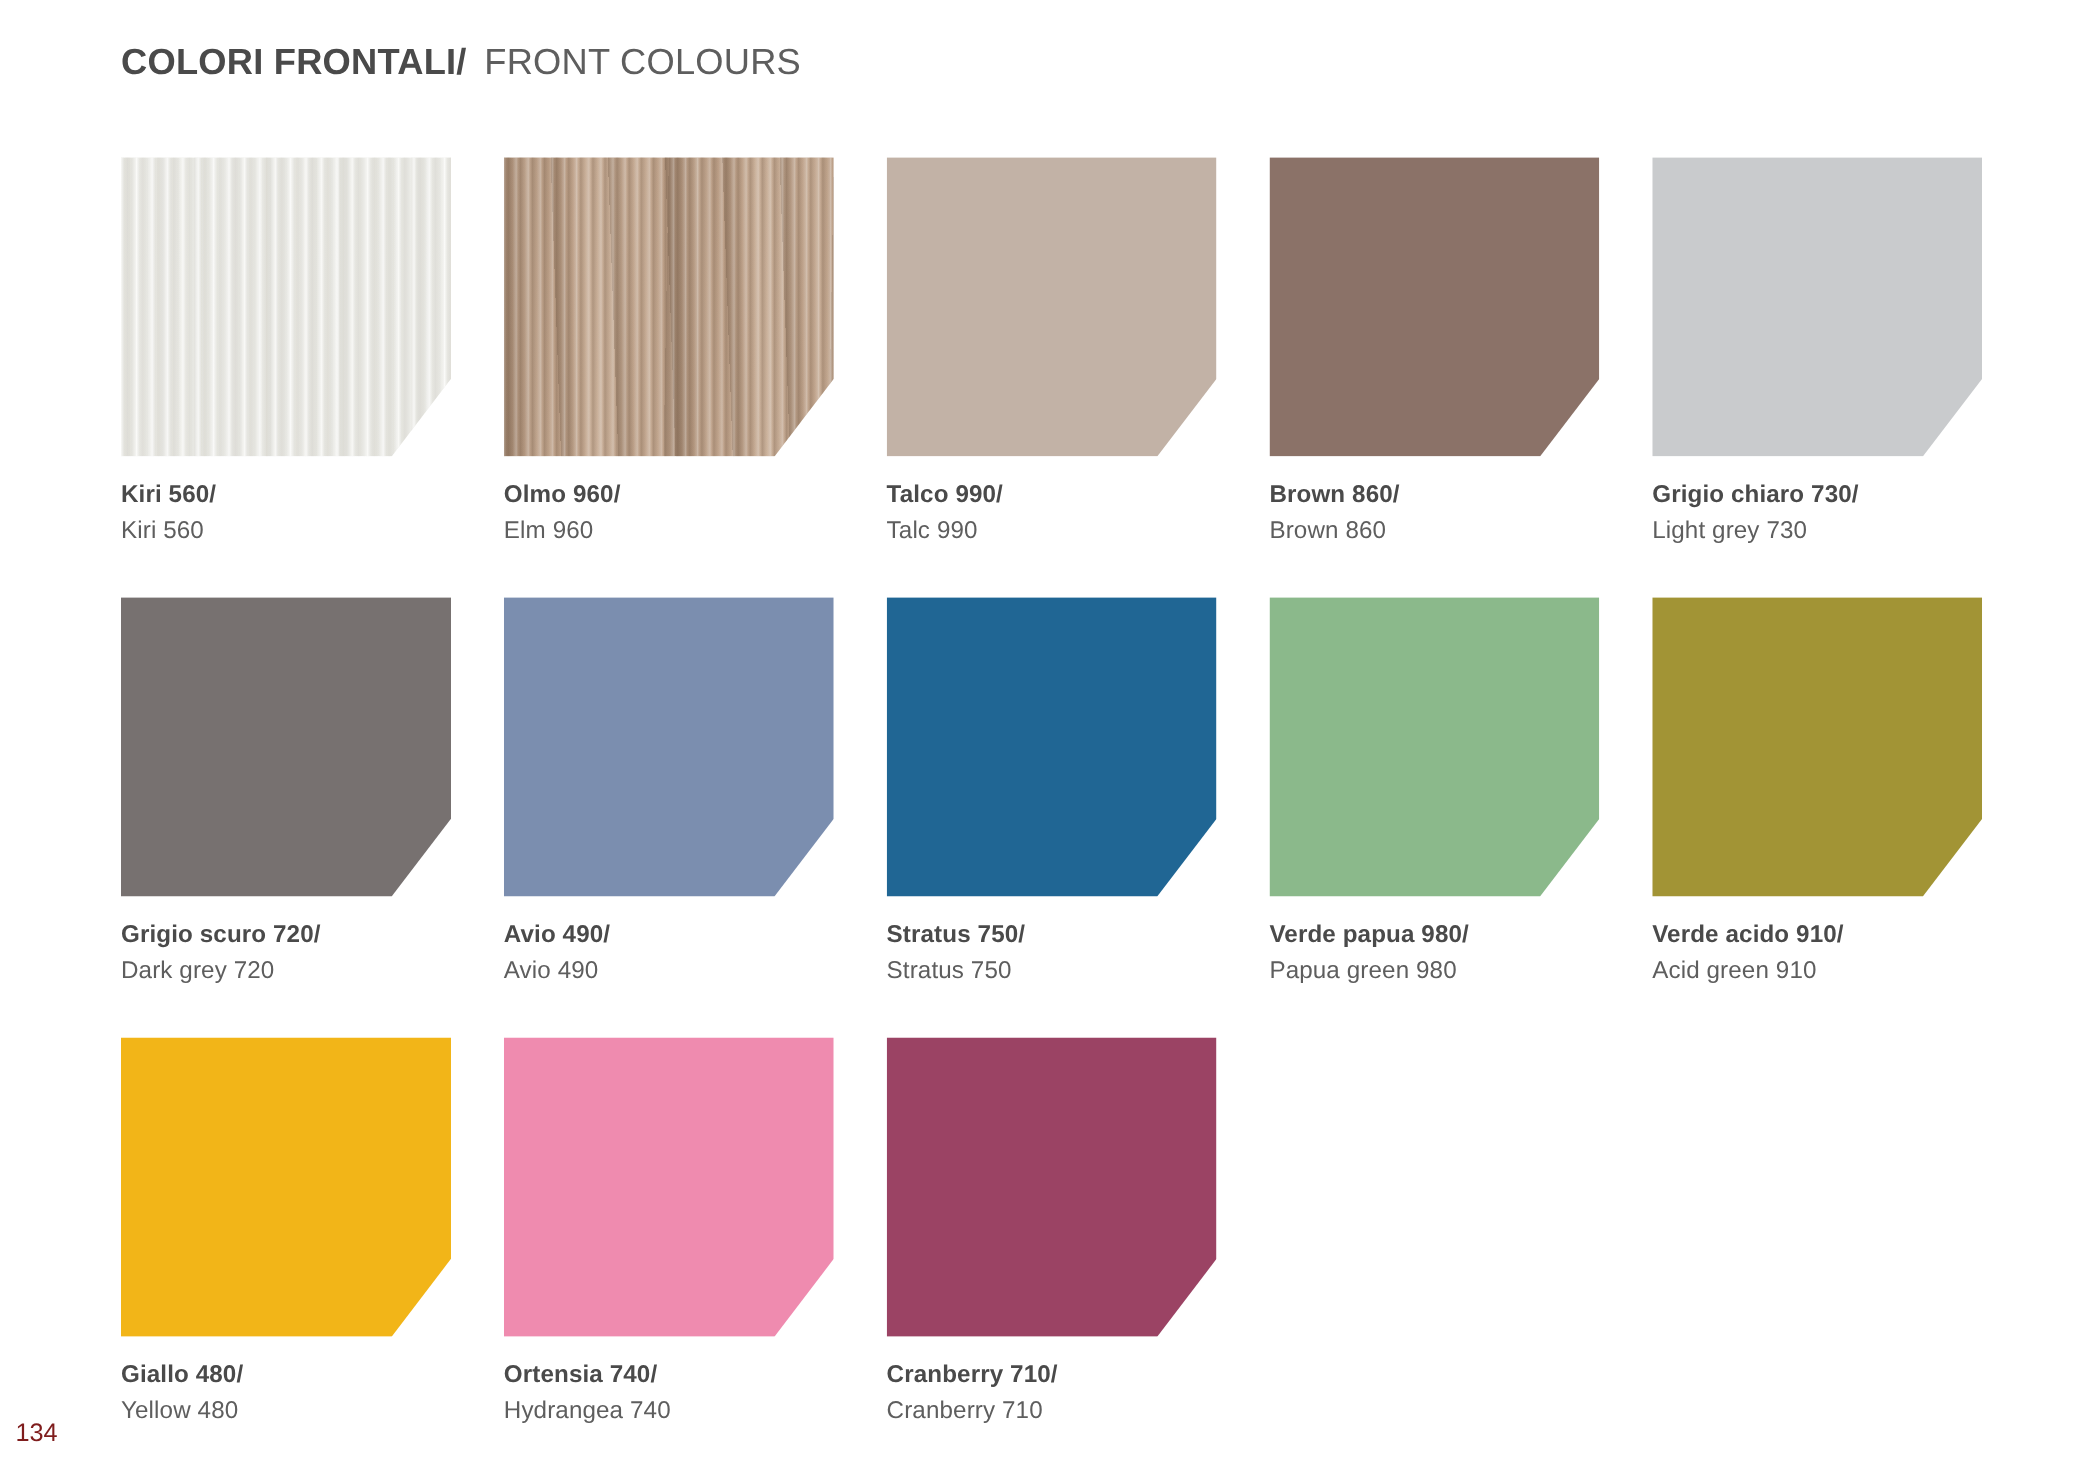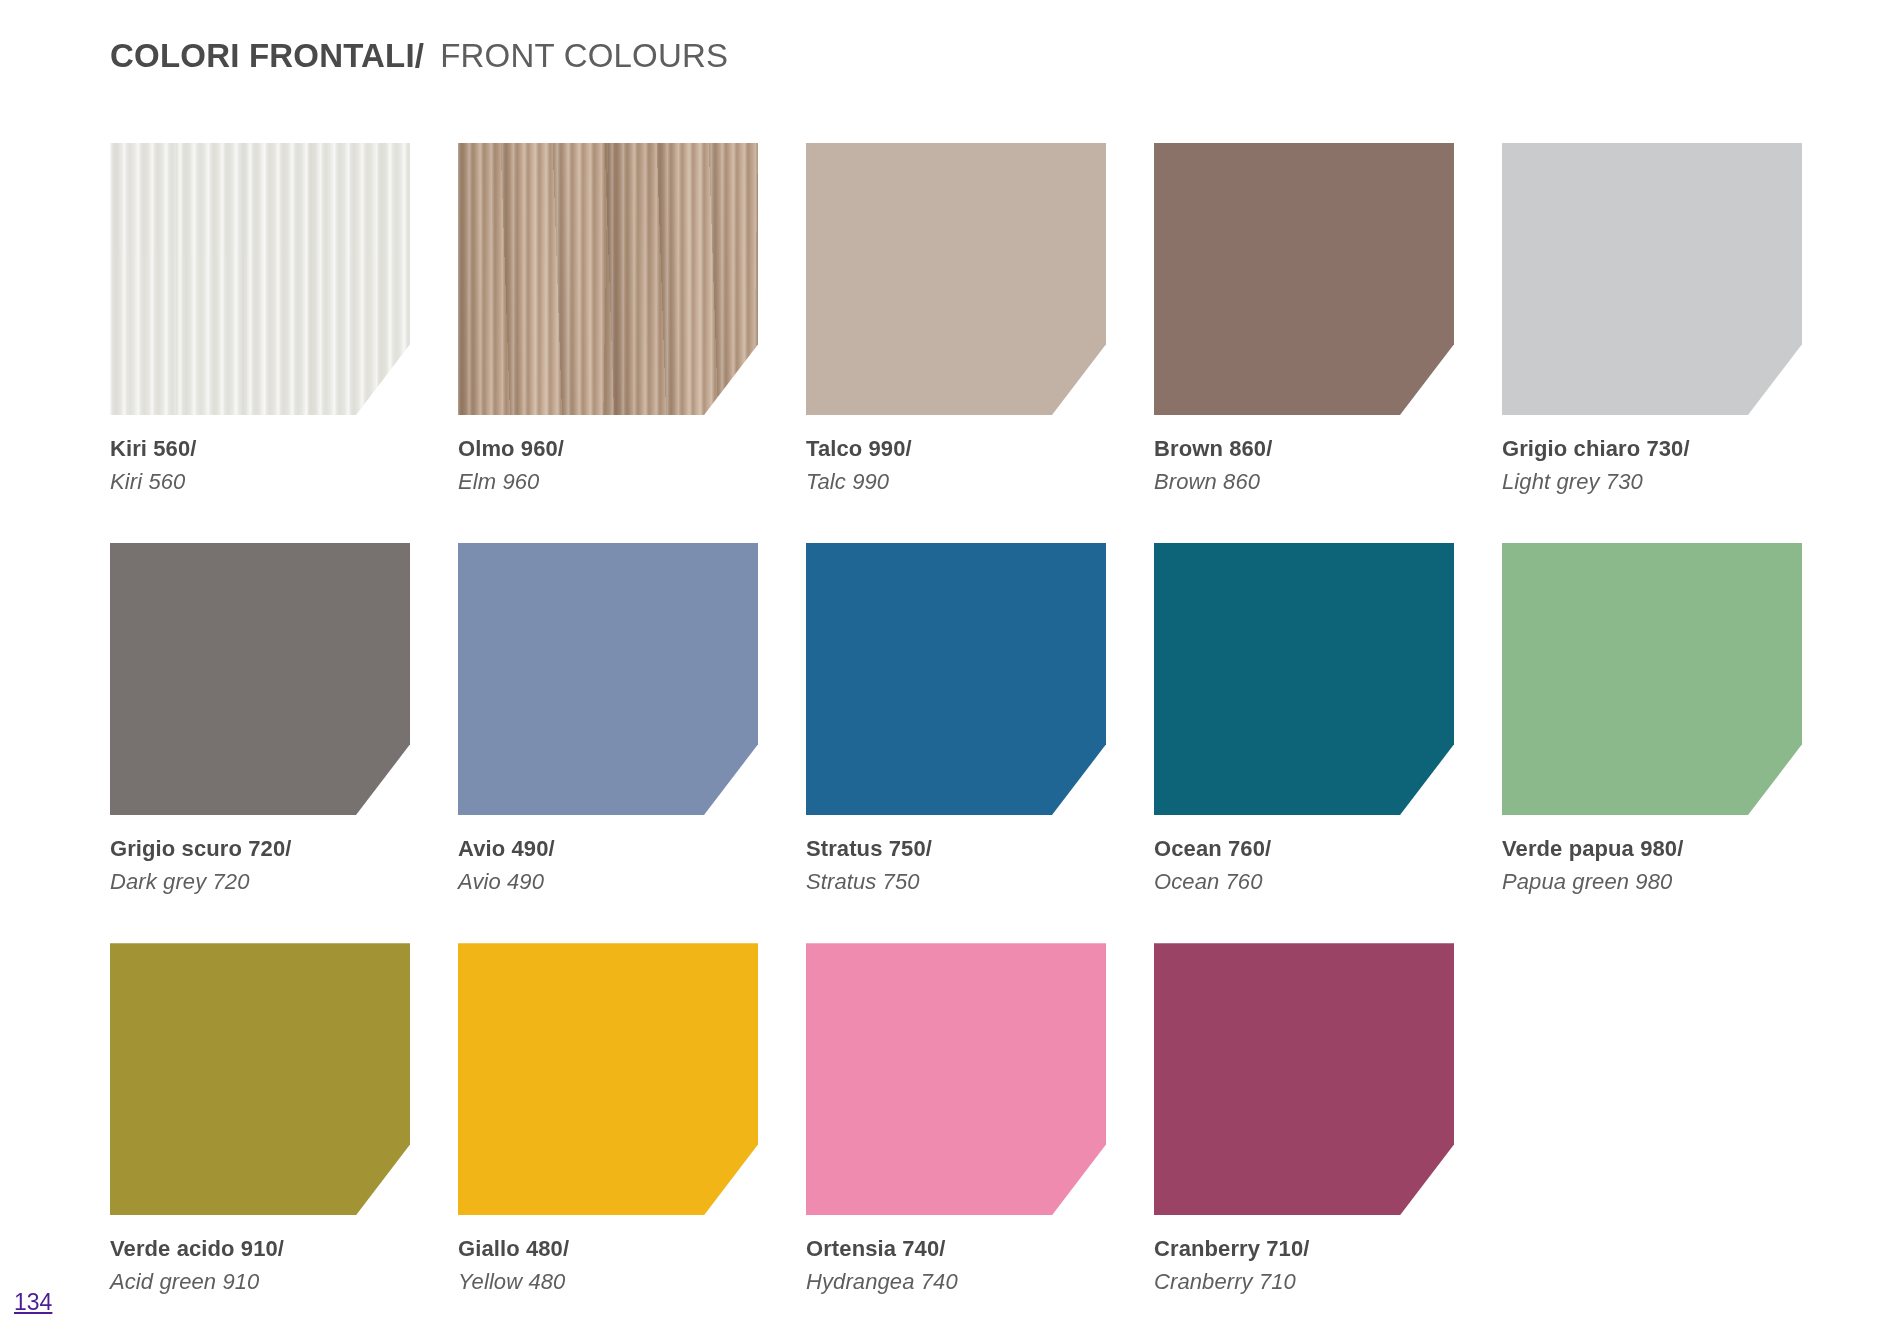--- a/index.html
+++ b/index.html
@@ -114,32 +114,30 @@
     font-weight: bold;
     color: #4a4a4a;
     letter-spacing: 0.1px;
   }
   .swatch-label .name-en {
     display: block;
     font-weight: 400;
     color: #5e5e5e;
     letter-spacing: 0.1px;
     margin-top: 4px;
-    font-style: italic;
   }
 
   
   #page-number {
     position: absolute;
     left: 14px;
     bottom: 19px;
     font-size: 23px;
-    color: #4c1d95;
+    color: #7f1d1d;
     font-weight: 400;
-    text-decoration: underline;
   }
 </style>
 </head>
 <body>
 
 <div id="page-header">
   <span class="title-it">COLORI FRONTALI/</span><span class="title-en">FRONT COLOURS</span>
 </div>
 
 <div id="swatch-grid">
@@ -193,27 +191,20 @@
       </div>
     </div>
     <div class="swatch-cell">
       <div class="swatch-chip" style="background: rgb(32, 102, 148);"></div>
       <div class="swatch-label">
         <span class="name-it">Stratus 750/</span>
         <span class="name-en">Stratus 750</span>
       </div>
     </div>
     <div class="swatch-cell">
-      <div class="swatch-chip" style="background: rgb(13, 100, 120);"></div>
-      <div class="swatch-label">
-        <span class="name-it">Ocean 760/</span>
-        <span class="name-en">Ocean 760</span>
-      </div>
-    </div>
-    <div class="swatch-cell">
       <div class="swatch-chip" style="background: rgb(139, 185, 139);"></div>
       <div class="swatch-label">
         <span class="name-it">Verde papua 980/</span>
         <span class="name-en">Papua green 980</span>
       </div>
     </div>
     <div class="swatch-cell">
       <div class="swatch-chip" style="background: rgb(162, 148, 53);"></div>
       <div class="swatch-label">
         <span class="name-it">Verde acido 910/</span>

